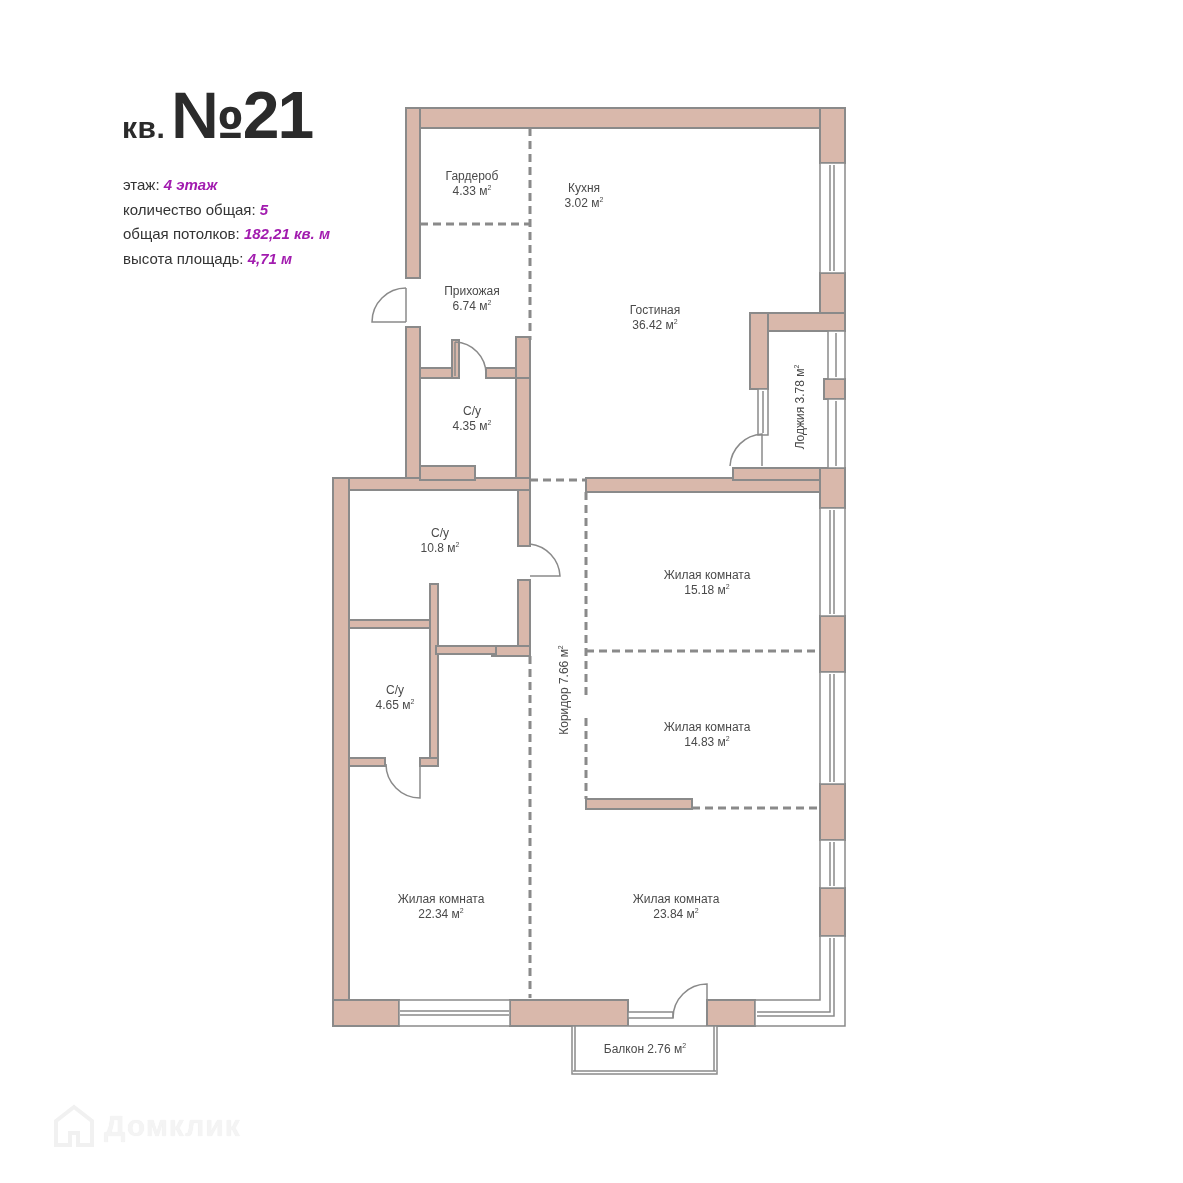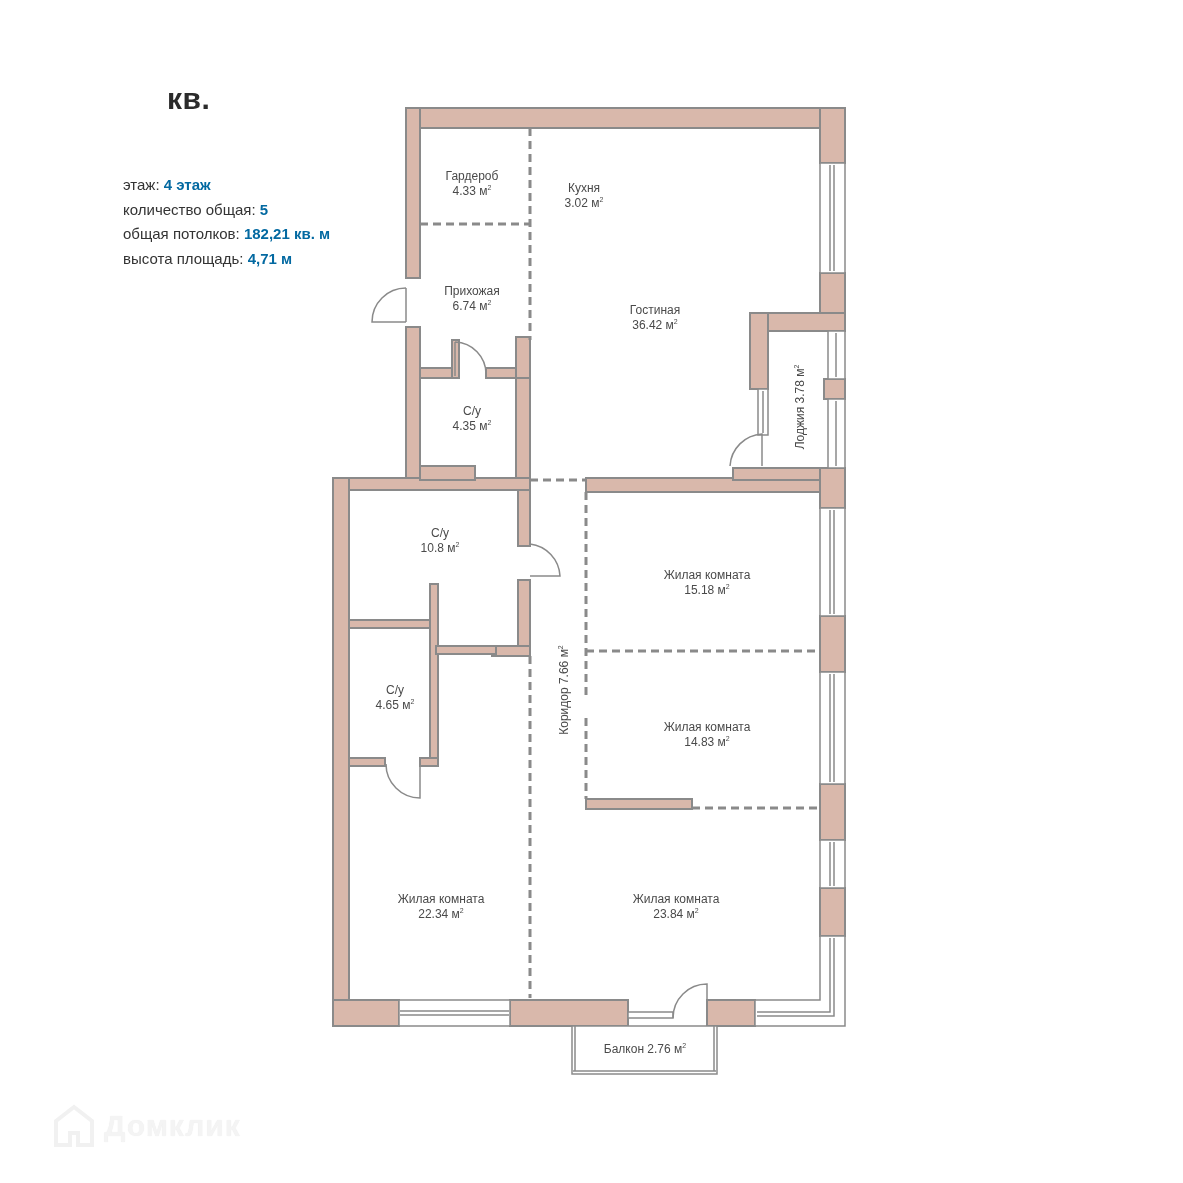--- a/index.html
+++ b/index.html
@@ -1,38 +1,39 @@
 <!DOCTYPE html>
 <html><head>
 <meta charset="utf-8">
 <style>
   html,body{margin:0;padding:0;background:#ffffff;}
   body{width:1183px;height:1183px;position:relative;overflow:hidden;font-family:"Liberation Sans","DejaVu Sans",sans-serif;color:#2b2b2b;}
   .title{position:absolute;left:122px;top:82px;display:flex;align-items:baseline;font-weight:bold;color:#2b2b2b;}
-  .title .prefix{font-size:30px;margin-right:6px;letter-spacing:0.5px;margin-left:45px;}
+  .title .prefix{font-size:30px;margin-right:6px;letter-spacing:0.5px;}
   .title .num{font-size:66px;letter-spacing:-2px;line-height:1;}
   .specs{position:absolute;left:123px;top:173px;font-size:15px;line-height:24.5px;color:#333;}
   .specs .row{white-space:nowrap;}
-  .specs .val{font-weight:bold;color:#0369a1;}
+  .specs .val{font-weight:bold;color:#a21caf;font-style:italic;}
   svg.plan{position:absolute;left:0;top:0;}
   .wall{fill:#d9b8ab;stroke:#8a8a8a;stroke-width:2;}
   .dash{stroke:#8a8a8a;stroke-width:3;stroke-dasharray:8 5;fill:none;}
   .win{fill:#ffffff;stroke:#8a8a8a;stroke-width:1.5;}
   .winline{stroke:#8a8a8a;stroke-width:1.5;fill:none;}
   .door{fill:none;stroke:#8a8a8a;stroke-width:1.5;}
   .lbl{font-family:"Liberation Sans","DejaVu Sans",sans-serif;font-size:12px;fill:#4a4a4a;text-anchor:middle;}
   .sup{font-size:7px;}
   .watermark{position:absolute;left:52px;top:1103px;display:flex;align-items:center;gap:8px;opacity:0.9;}
   .watermark .wm-text{font-size:30px;font-weight:bold;color:#f3f3f3;letter-spacing:1px;text-shadow:0 0 1px #e8e8e8;}
 </style>
 </head>
 <body>
 
 <div class="title">
   <span class="prefix">кв.</span>
+  <span class="num">№21</span>
 </div>
 
 <div class="specs">
   <div class="row"><span>этаж:</span> <span class="val">4 этаж</span></div>
   <div class="row"><span>количество общая:</span> <span class="val">5</span></div>
   <div class="row"><span>общая потолков:</span> <span class="val">182,21 кв. м</span></div>
   <div class="row"><span>высота площадь:</span> <span class="val">4,71 м</span></div>
 </div>
 
 <svg class="plan" width="1183" height="1183" viewBox="0 0 1183 1183">

